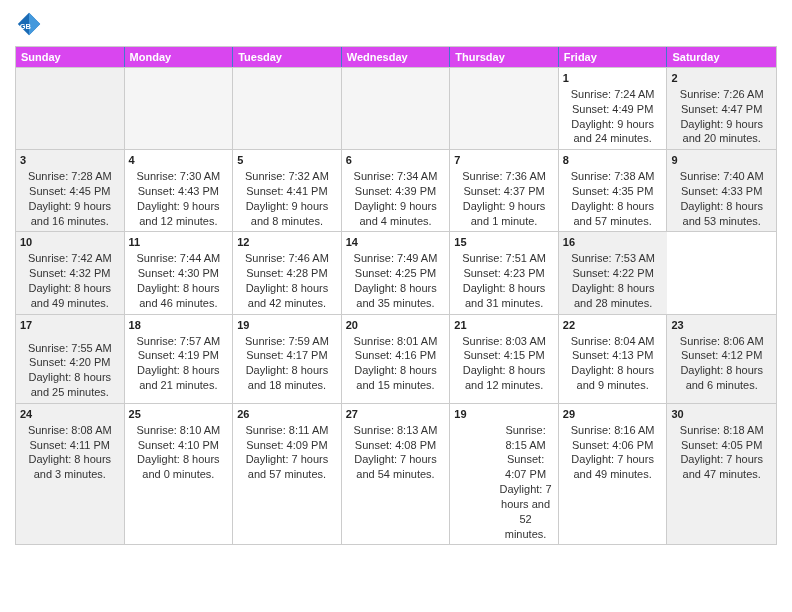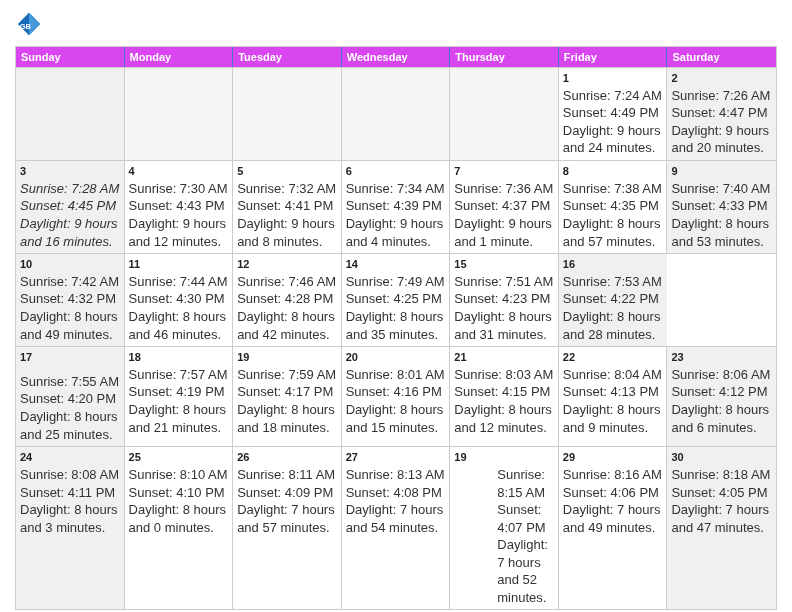--- a/index.html
+++ b/index.html
@@ -96,23 +96,24 @@
     .cal-cell.empty { background: #f5f5f5; }
     .cal-cell.shaded { background: #f0f0f0; }
     .day-num {
       font-size: 11px;
       font-weight: bold;
       color: #222;
       display: block;
       margin-bottom: 1px;
     }
     .cell-text {
-      font-size: 13px;
+      font-size: 11px;
       color: #333;
       line-height: 1.35;
+      text-align: center;
     }
   </style>
 </head>
 <body>
 
 <div class="page">
   <div class="header">
     <div class="logo">
       <svg class="logo-icon" viewBox="0 0 30 30">
         <path d="M15 3 L27 15 L15 27 L3 15 Z" fill="#1a6bb5"></path>
@@ -155,21 +156,21 @@
           <div class="cal-cell shaded">
             <span class="day-num">2</span>
             <div class="cell-text" style="white-space: pre-line;">Sunrise: 7:26 AM
 Sunset: 4:47 PM
 Daylight: 9 hours and 20 minutes.</div>
           </div>
         </div>
         <div class="cal-row">
           <div class="cal-cell shaded">
             <span class="day-num">3</span>
-            <div class="cell-text" style="white-space: pre-line; font-style: italic;">Sunrise: 7:28 AM
+            <div class="cell-text" style="white-space: pre-line;">Sunrise: 7:28 AM
 Sunset: 4:45 PM
 Daylight: 9 hours and 16 minutes.</div>
           </div>
           <div class="cal-cell">
             <span class="day-num">4</span>
             <div class="cell-text" style="white-space: pre-line;">Sunrise: 7:30 AM
 Sunset: 4:43 PM
 Daylight: 9 hours and 12 minutes.</div>
           </div>
           <div class="cal-cell">

